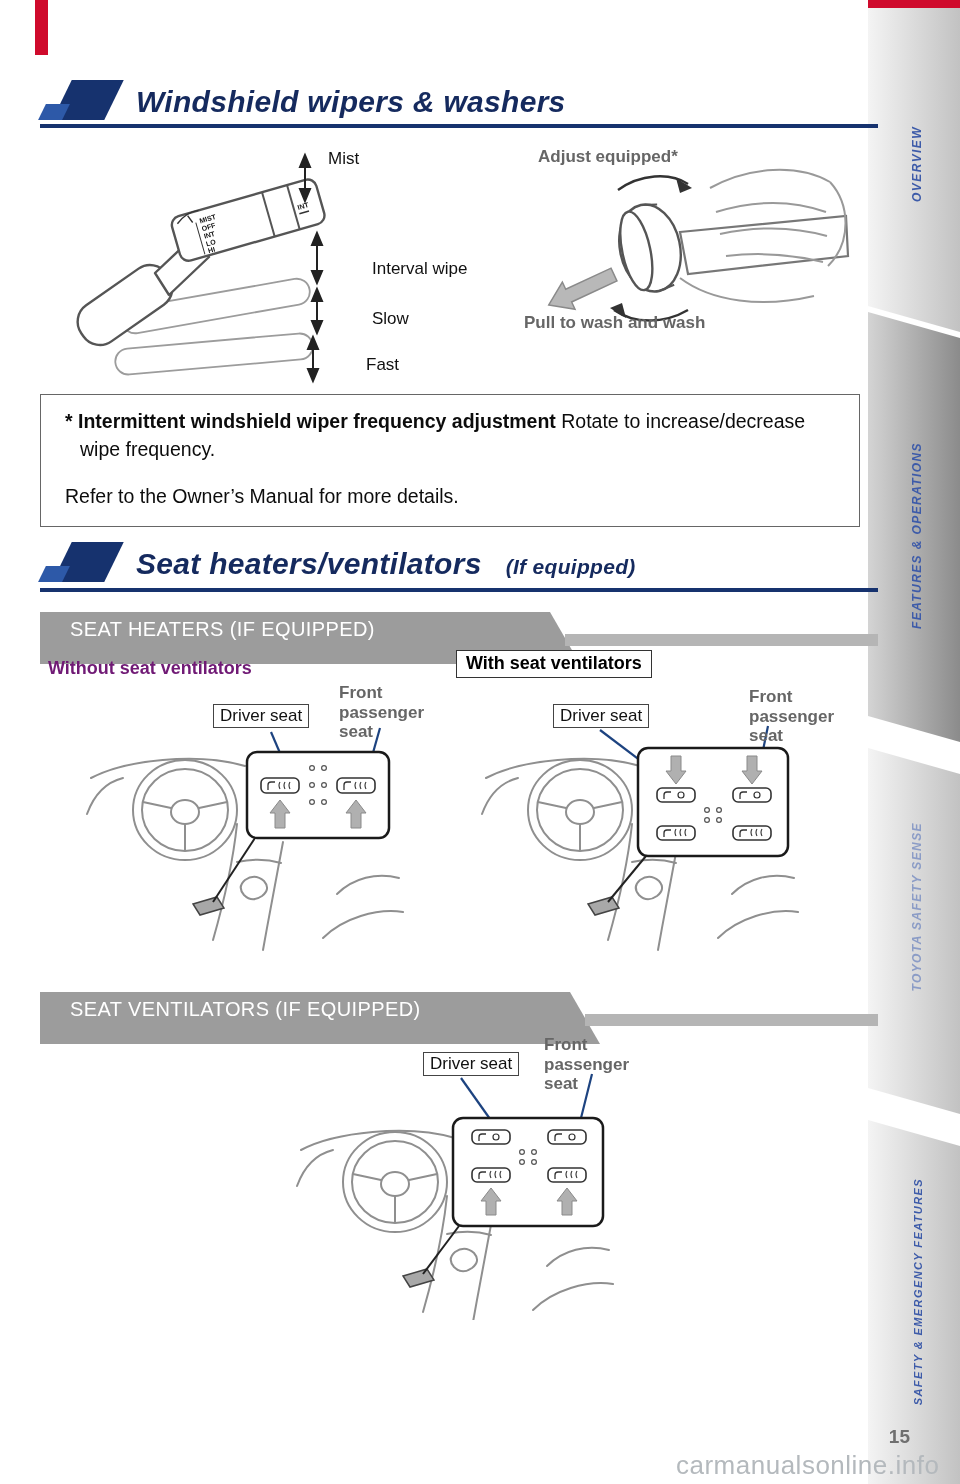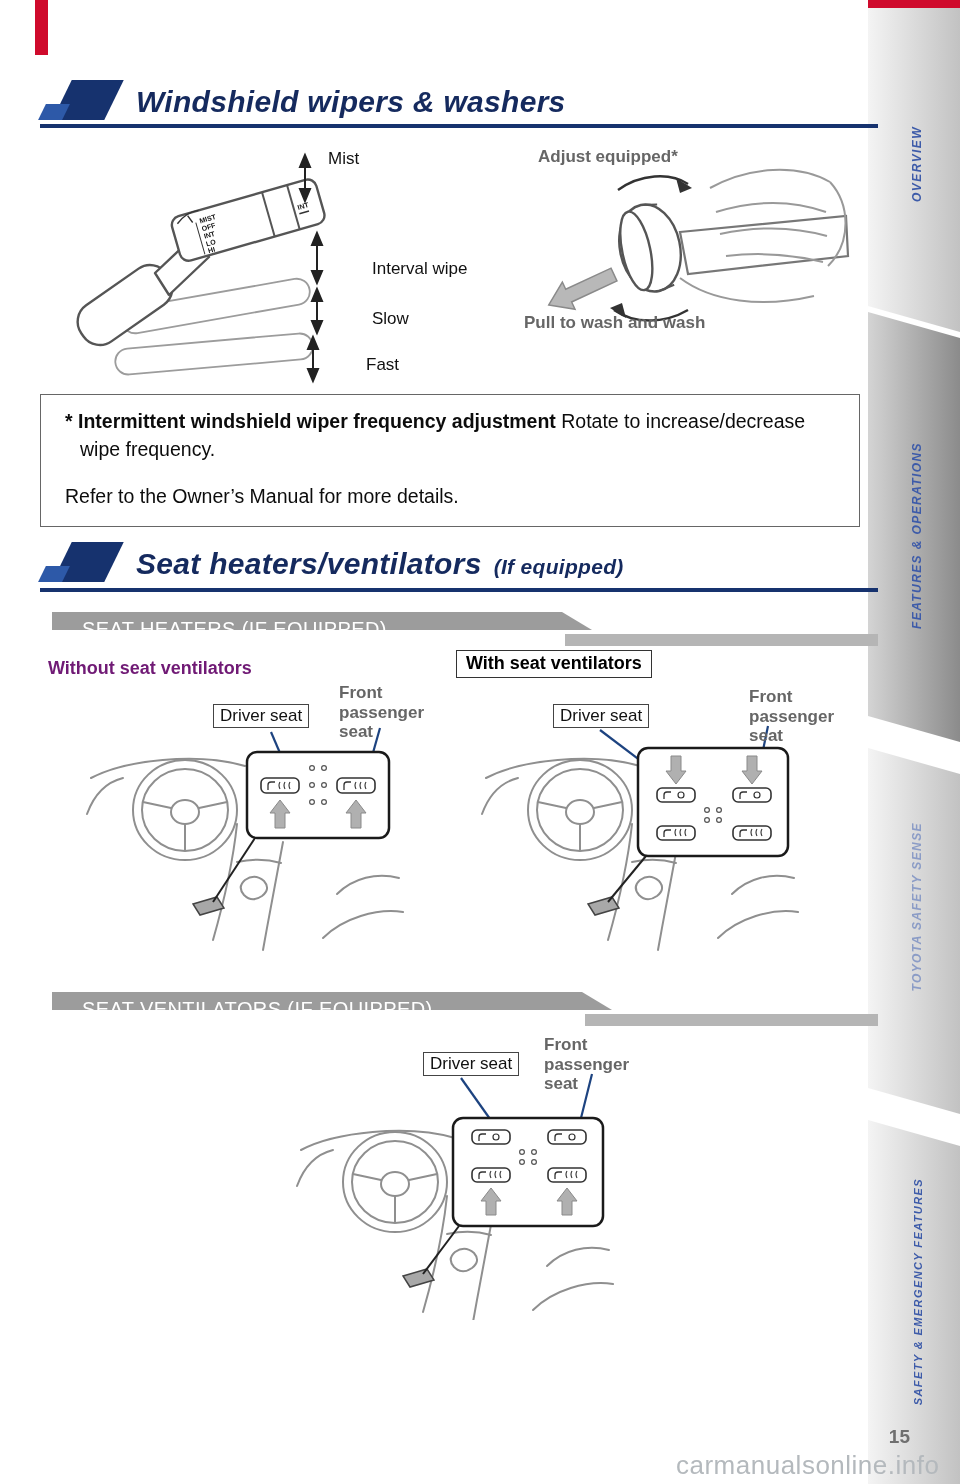--- a/index.html
+++ b/index.html
@@ -18,37 +18,37 @@
   .sb-label.dim{color:#8b9cc6}
 
   .red{background:#cf0a2c}
 
   
   .hdr{position:absolute;left:40px;display:flex;align-items:flex-end;gap:16px}
   .hdr-logo{position:relative;width:80px;height:40px;flex:0 0 auto}
   .hdr-logo .lg1{position:absolute;left:22px;top:0;width:52px;height:40px;background:#16326e;transform:skewX(-26deg)}
   .hdr-logo .lg2{position:absolute;left:2px;top:24px;width:24px;height:16px;background:#2d59a8;transform:skewX(-26deg)}
   .hdr-title{font-size:30px;font-style:italic;font-weight:bold;color:#152a5e;letter-spacing:.3px;line-height:1.1;padding-bottom:2px}
-  .hdr-suffix{font-size:21px;margin-left:12px}
+  .hdr-suffix{font-size:21px;margin-left:24px}
   .rule{position:absolute;left:40px;width:838px;height:4px;background:#16326e}
 
   
   .callout{position:absolute;font-size:17px;color:#111;background:#fff;padding:1px 6px;line-height:1.15}
   .callout.boxed{border:1.3px solid #444}
   .callout.bold{font-weight:bold;color:#666;background:transparent}
   .callout.two-line{width:132px}
 
   
   .note-box{position:absolute;left:40px;top:394px;width:820px;border:1.5px solid #666;
             padding:12px 18px 16px 24px;font-size:19.5px;line-height:1.45;color:#0c0c0c}
   .note-main{padding-left:15px;text-indent:-15px}
   .note-refer{margin-top:18px}
 
   
-  .banner{position:absolute;left:52px;height:18px}
+  .banner{position:absolute;left:40px;height:52px}
   .banner .bg{position:absolute;inset:0;background:#9c9c9c;
               clip-path:polygon(0 0,calc(100% - 30px) 0,100% 100%,0 100%)}
   .banner .txt{position:relative;color:#fff;font-size:20px;line-height:34px;padding-left:30px;letter-spacing:.4px}
   .banner-strip{position:absolute;height:12px;background:#b5b5b5}
 
   .col-label{position:absolute;font-size:18px;font-weight:bold;line-height:1.2}
   .col-label.ghost{color:#701a75}
   .col-label.boxed{color:#000;border:1.5px solid #333;padding:2px 9px;background:#fff}
 
   .page-num{position:absolute;left:0;top:1426px;width:910px;text-align:right;

